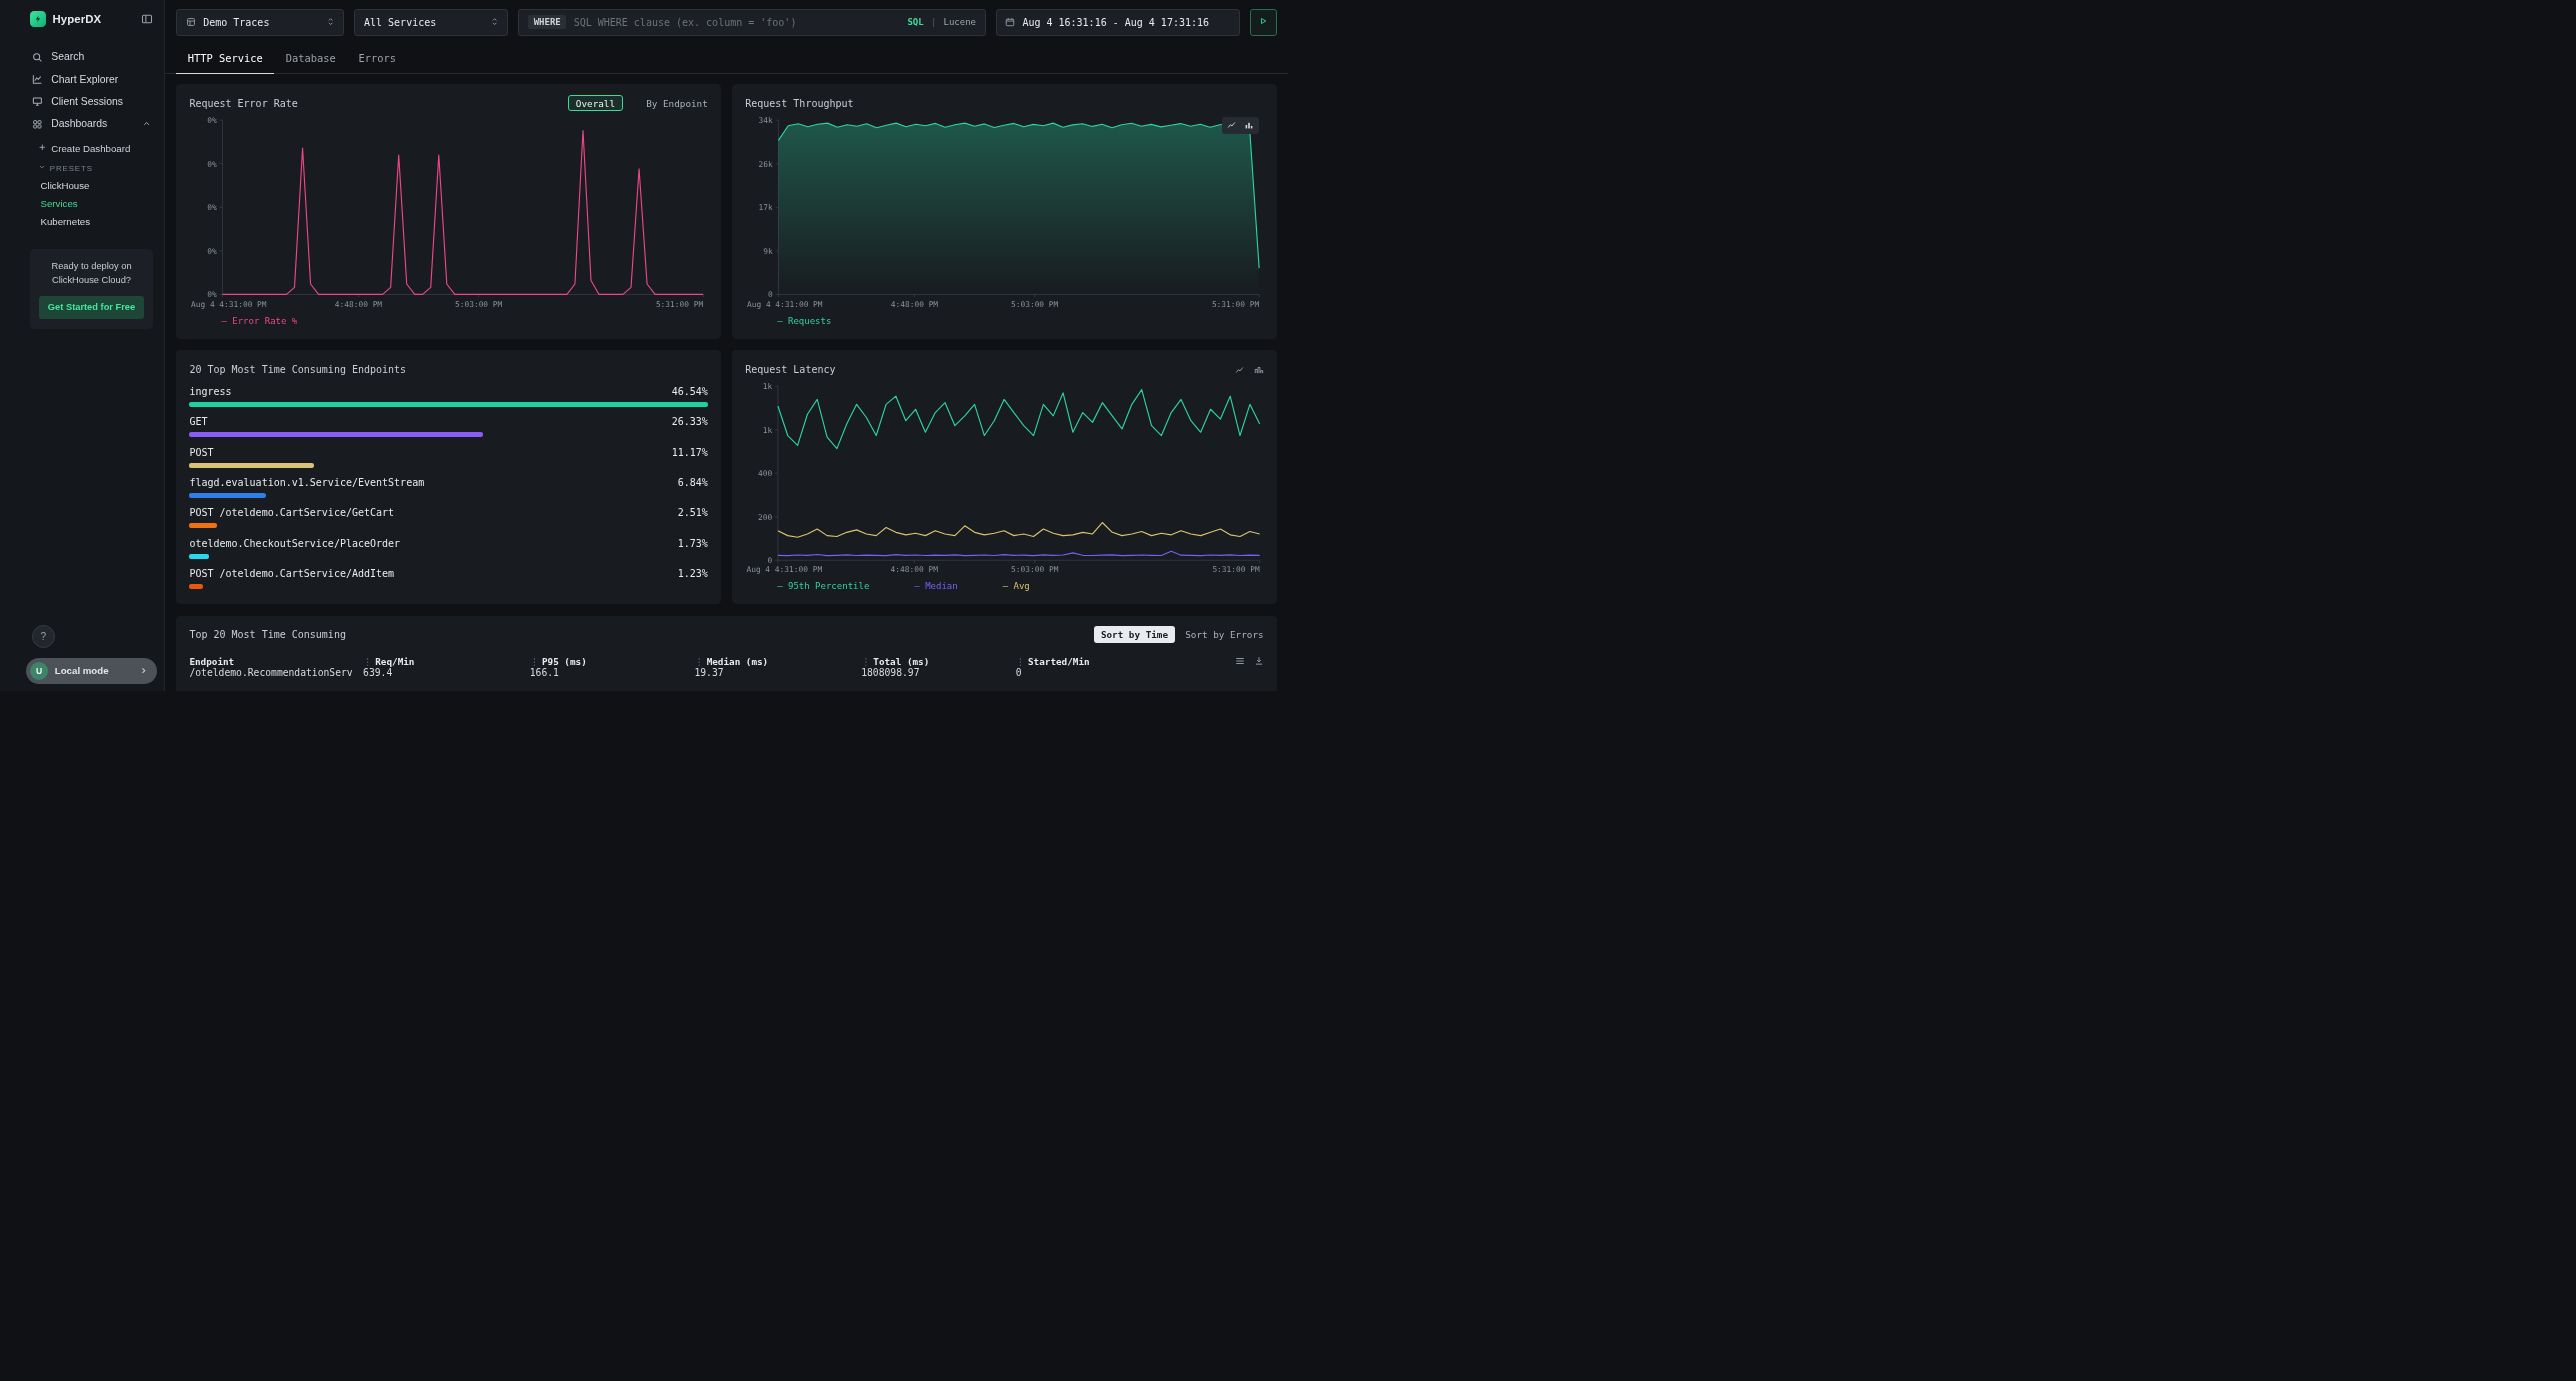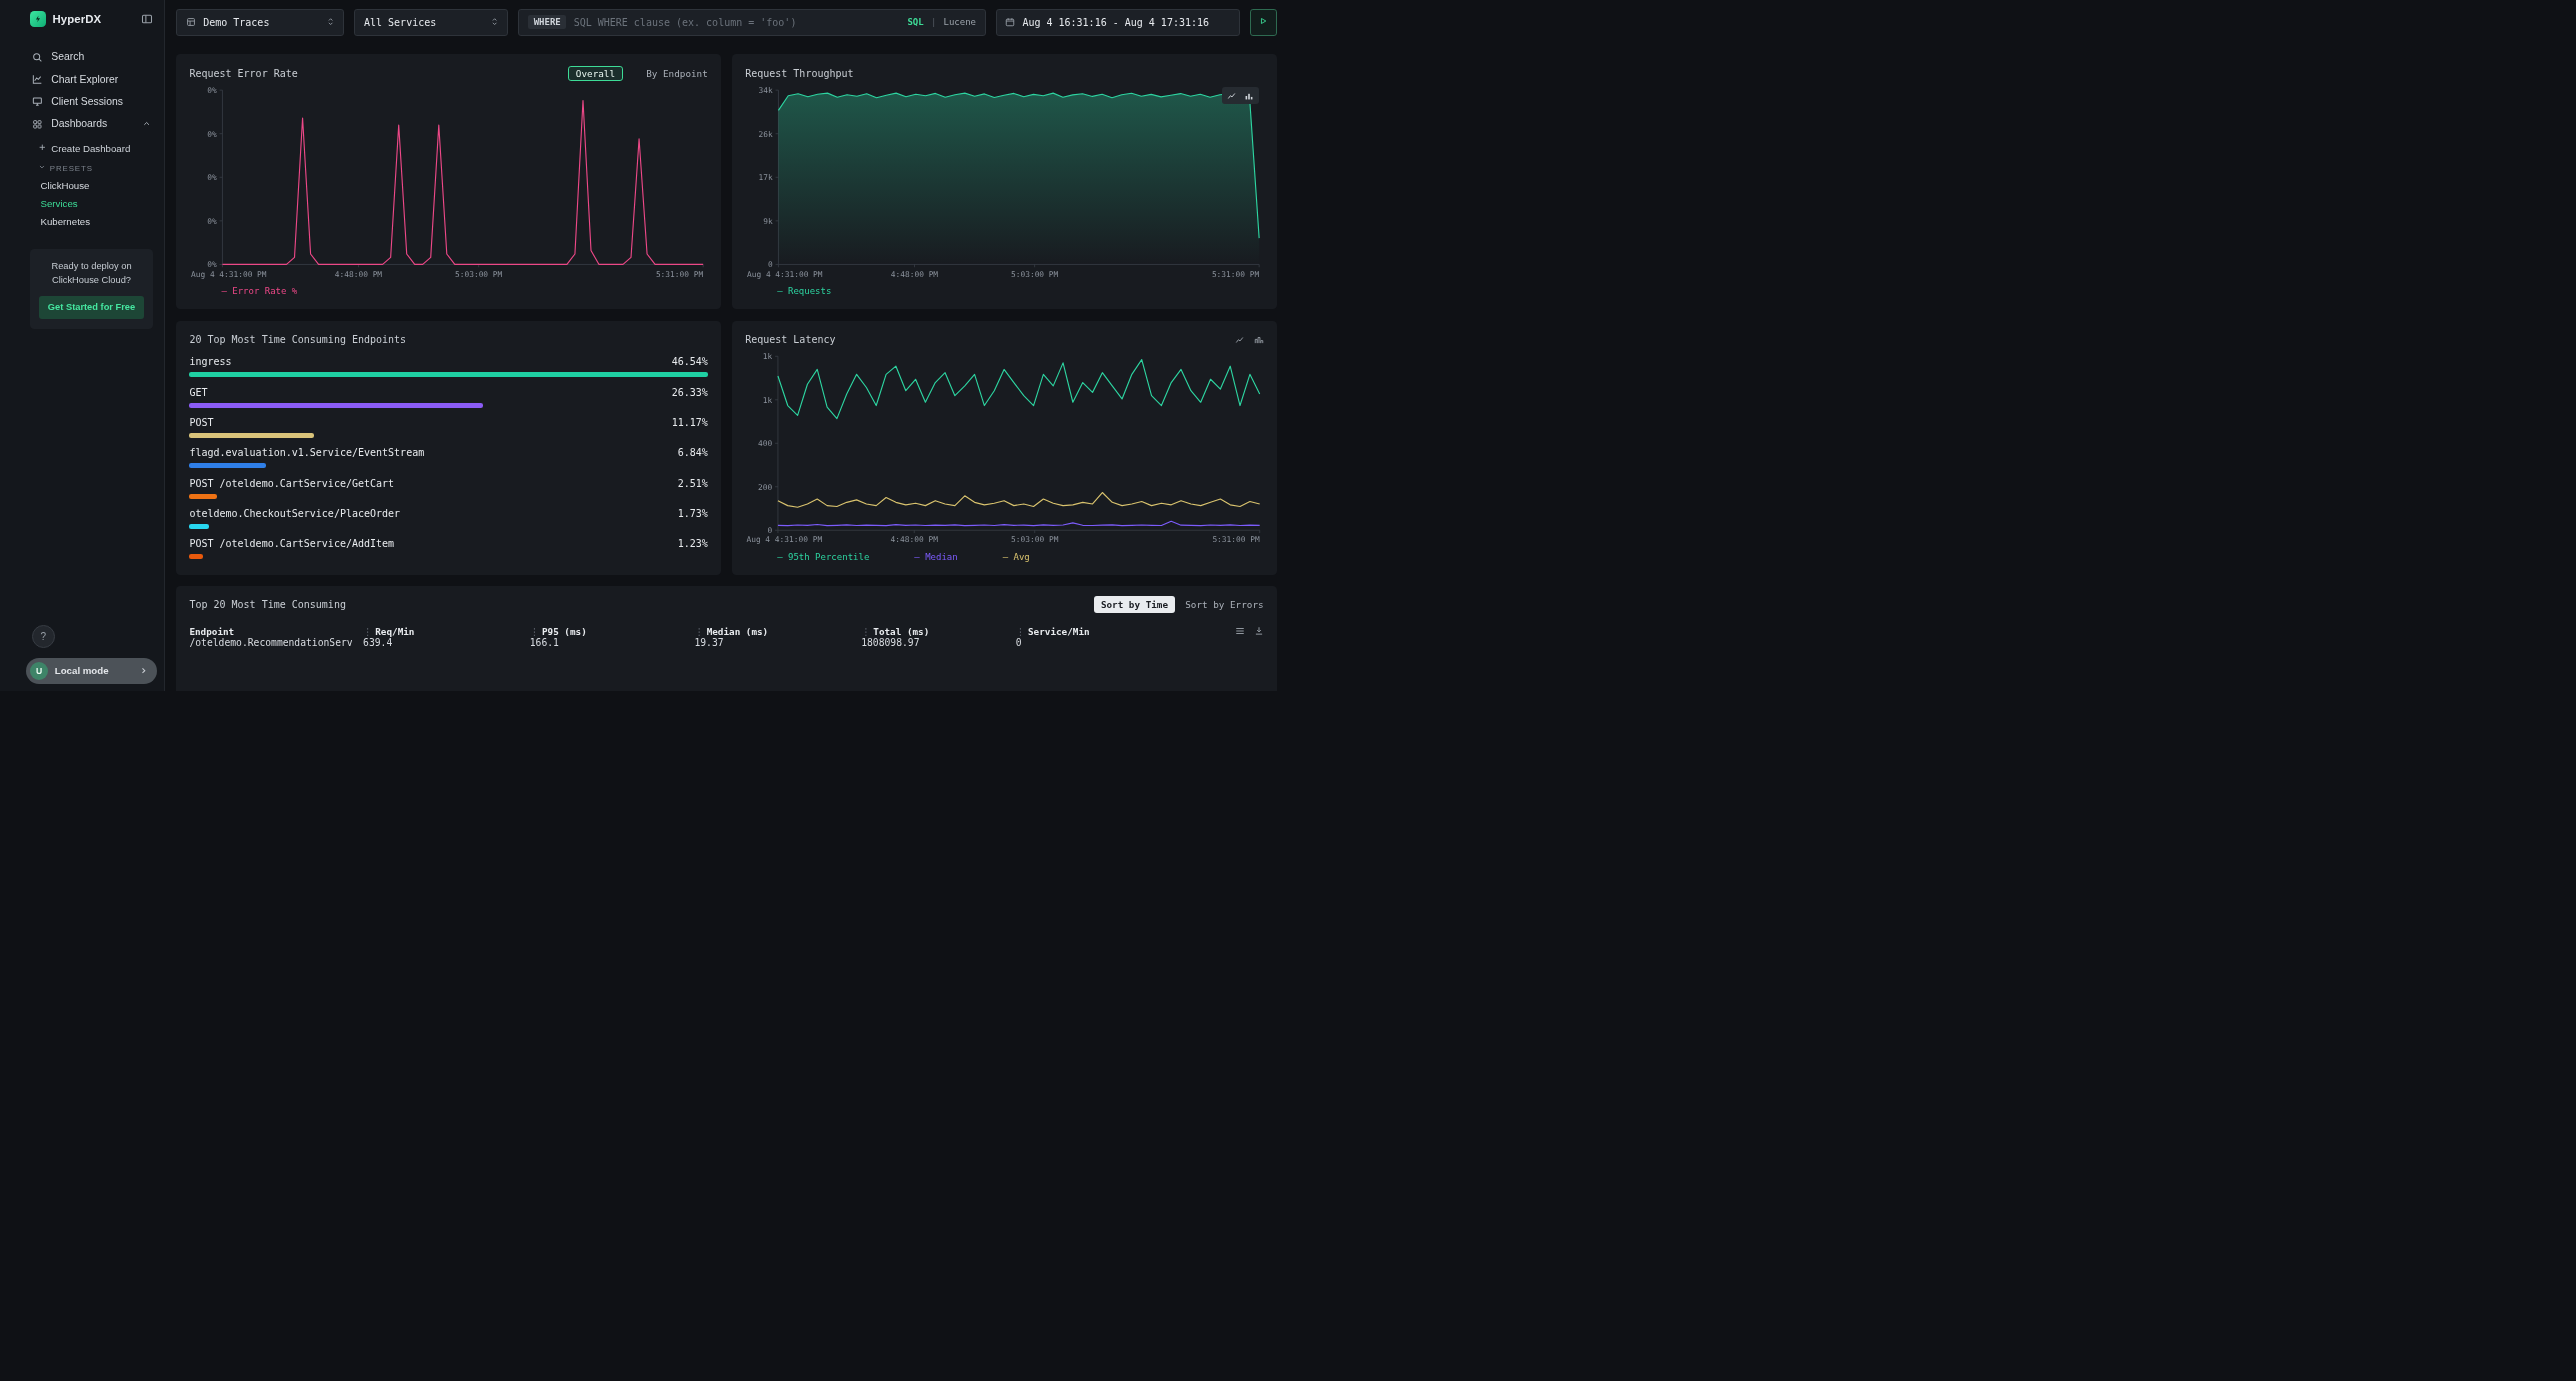--- a/index.html
+++ b/index.html
@@ -269,20 +269,25 @@
 
       <div class="run-btn">
         <span class="icon">
           <svg width="10" height="10" viewBox="0 0 16 16" fill="none" stroke="currentColor" stroke-width="1.4">
               <path d="M5.5 4v8l7-4z"></path>
             </svg>
         </span>
       </div>
     </div>
 
+    <div class="tabs">
+      <div class="tab active">HTTP Service</div>
+      <div class="tab">Database</div>
+      <div class="tab">Errors</div>
+    </div>
 
     <div class="content">
 
       <section class="panel">
         <div class="panel-head">
           <span class="panel-title">Request Error Rate</span>
           <span class="toggle-group">
             <span class="toggle-active">Overall</span>
             <span class="toggle-plain">By Endpoint</span>
           </span>
@@ -504,21 +509,21 @@
           <span class="tbl-col-head">
               <span class="dots">⋮</span>
               <span>Median (ms)</span>
             </span>
           <span class="tbl-col-head">
               <span class="dots">⋮</span>
               <span>Total (ms)</span>
             </span>
           <span class="tbl-col-head">
               <span class="dots">⋮</span>
-              <span>Service/Min</span>
+              <span>Started/Min</span>
             </span>
           <span class="tbl-icons">
             <span class="tool-icon">
               <svg width="10" height="10" viewBox="0 0 16 16" fill="none" stroke="currentColor" stroke-width="1.5">
                   <path d="M2 4h12M2 8h12M2 12h12"></path>
                 </svg>
             </span>
             <span class="tool-icon">
               <svg width="10" height="10" viewBox="0 0 16 16" fill="none" stroke="currentColor" stroke-width="1.5">
                   <path d="M8 2v7M5 6.5L8 9.5l3-3M3 13h10"></path>

